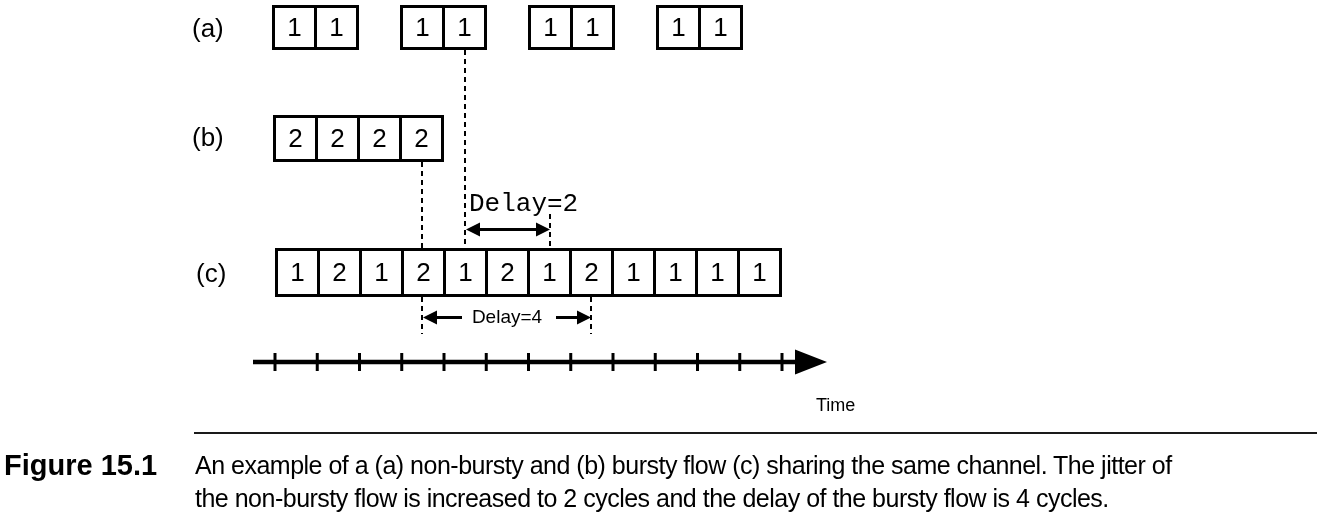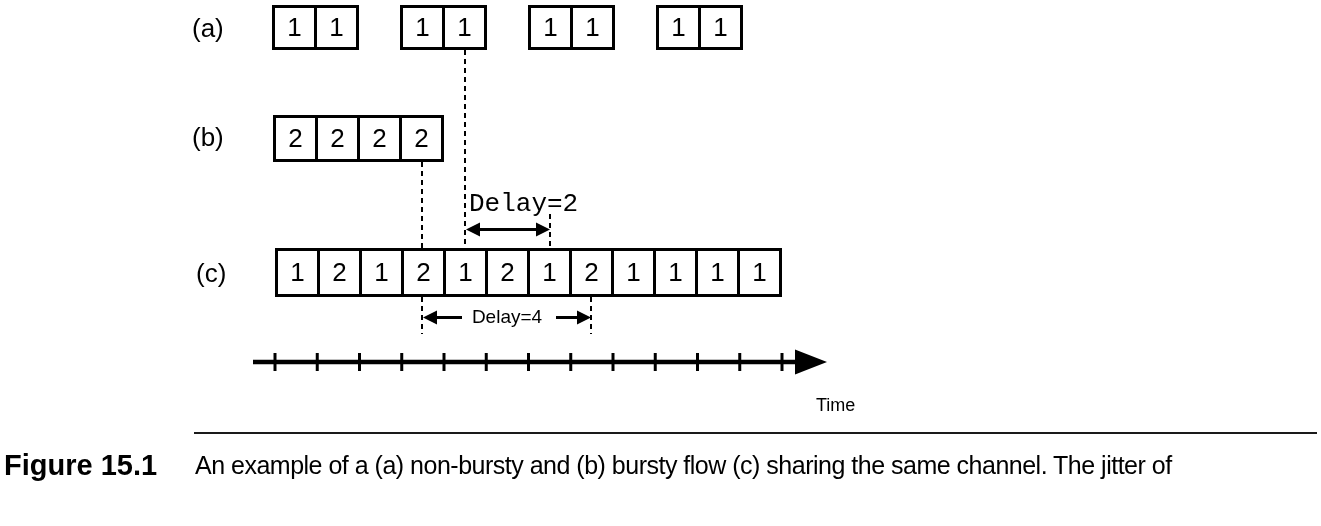--- a/index.html
+++ b/index.html
@@ -196,14 +196,15 @@
         <line x1="782" y1="353" x2="782" y2="371"></line>
       </g>
       <polygon points="827,362 795,349.5 795,374.5" fill="#000"></polygon>
     </g>
   </svg>
 
   <div class="separator-rule"></div>
 
   <div class="caption-label">Figure 15.1</div>
   <div class="caption-line caption-line1">An example of a (a) non-bursty and (b) bursty flow (c) sharing the same channel. The jitter of</div>
+  <div class="caption-line caption-line2">the non-bursty flow is increased to 2 cycles and the delay of the bursty flow is 4 cycles.</div>
 
 </div>
 
 </body></html>

